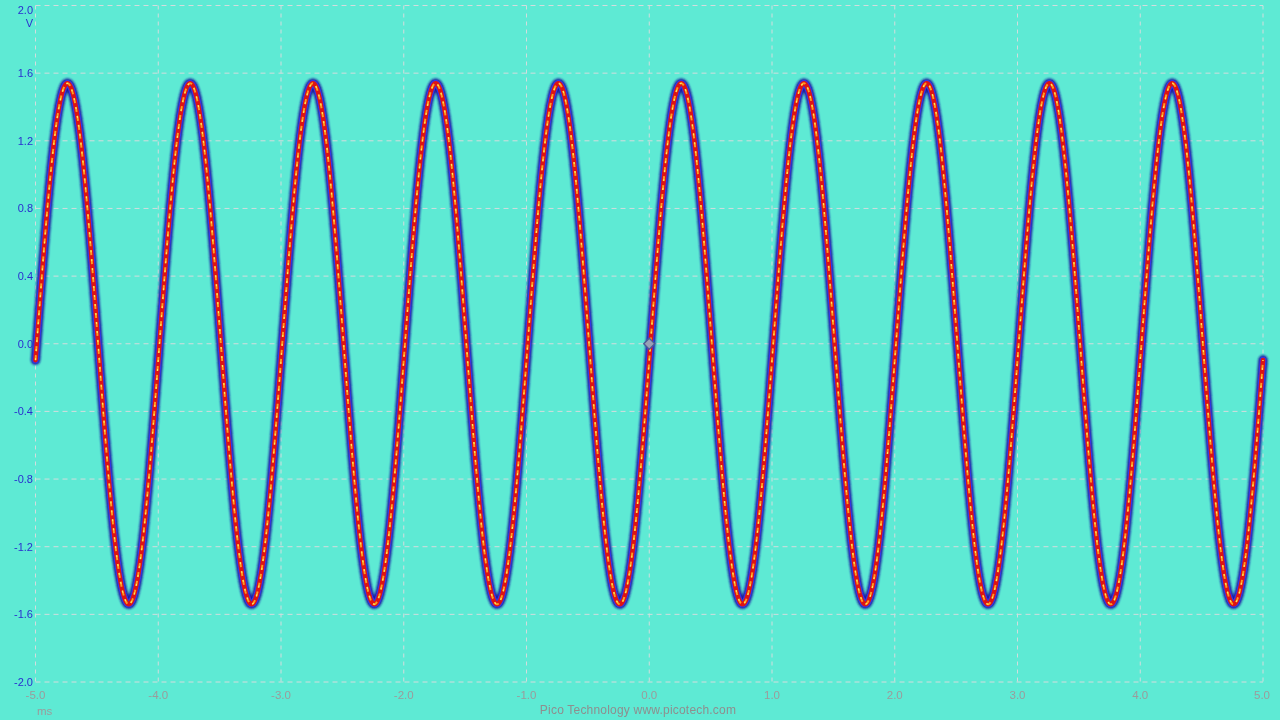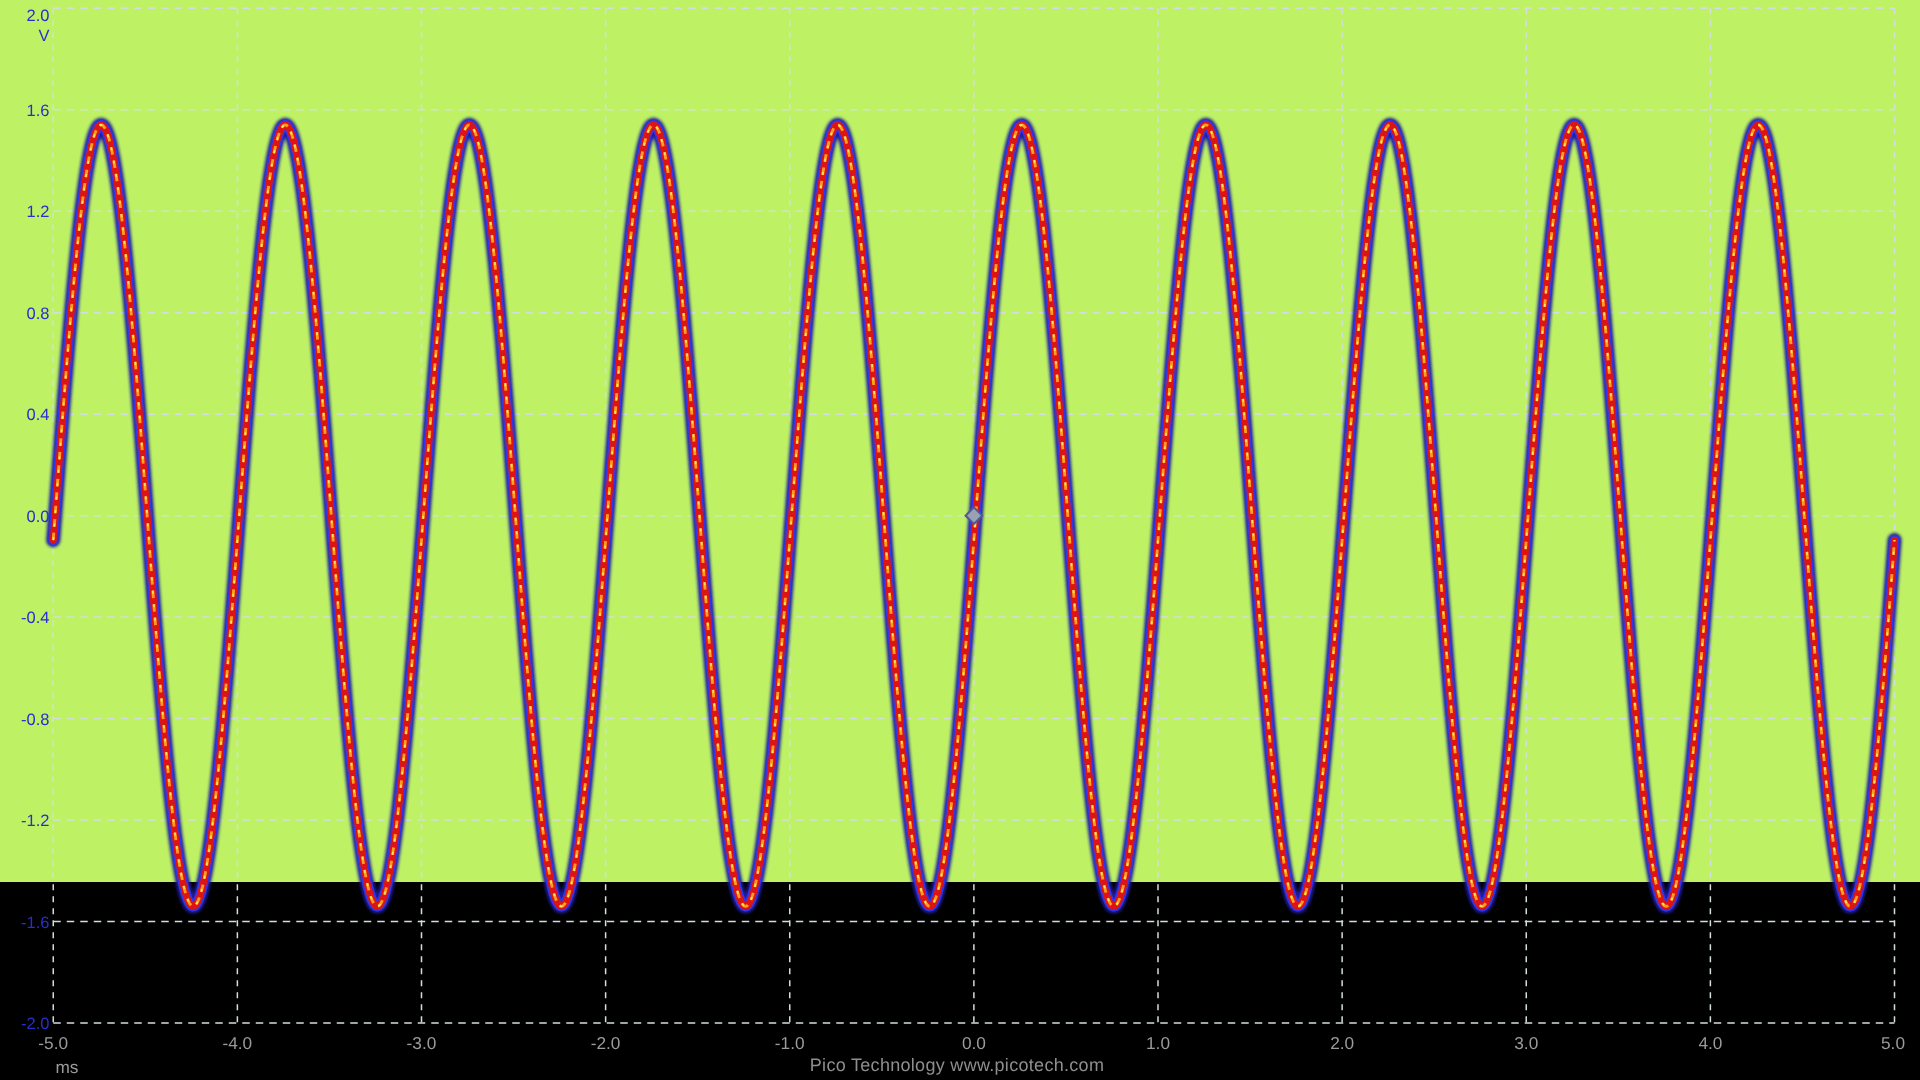--- a/index.html
+++ b/index.html
@@ -7,22 +7,22 @@
     padding: 0;
     background: #000;
     width: 1280px;
     height: 720px;
     overflow: hidden;
     font-family: "Liberation Sans", sans-serif;
   }
   .scope-screen {
     position: relative;
     width: 1280px;
-    height: 588px;
-    background: #bef264;
+    height: 720px;
+    background: #5eead4;
   }
   svg text {
     font-family: "Liberation Sans", sans-serif;
   }
   .ylab { font-size: 11px; }
   .xlab { font-size: 11.5px; }
   .footer-lab { font-size: 12px; letter-spacing: 0.2px; }
 </style>
 </head>
 <body>

